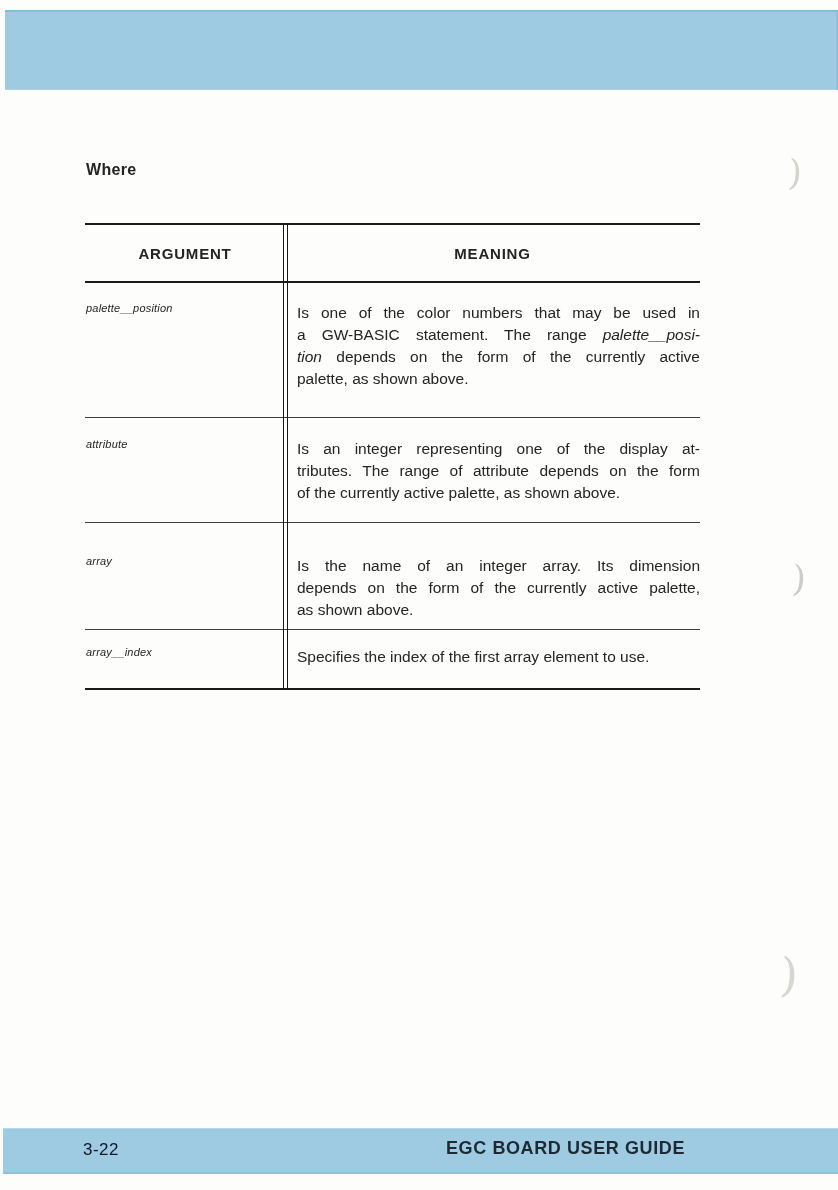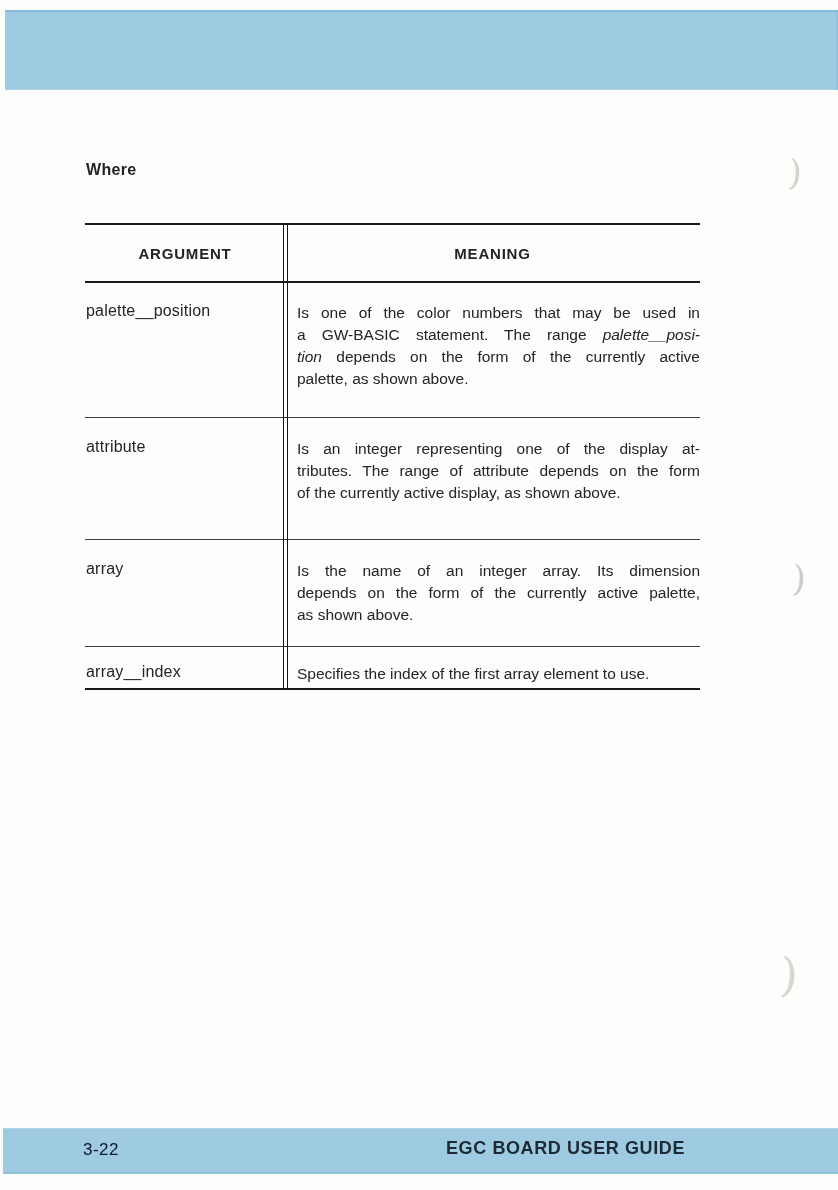--- a/index.html
+++ b/index.html
@@ -58,24 +58,24 @@
     height: 58px; align-items: center;
     border-bottom: 2.5px solid #1b1b1b;
   }
   .th { text-align: center; font-weight: 700; font-size: 15px; letter-spacing: 0.8px; }
   .trow {
     display: grid; grid-template-columns: 200px 1fr;
   }
   .trow + .trow { border-top: 1.2px solid #3e3e3e; }
   .r0 { height: 134px; padding-top: 19px; }
   .r1 { height: 105px; padding-top: 20px; }
-  .r2 { height: 107px; padding-top: 20px; margin-top: 17px; }
+  .r2 { height: 107px; padding-top: 32px; }
   .r3 { height: 60px;  padding-top: 16px; }
   .cell-arg {
-    padding-left: 1px; font-size: 16px;
+    font-style: italic; padding-left: 1px; font-size: 11px;
     letter-spacing: 0.2px;
   }
   .cell-meaning { padding-left: 12px; padding-right: 0; }
   .mline { line-height: 22px; white-space: nowrap; }
   .mline.just {
     white-space: normal;
     text-align: justify;
     text-align-last: justify;
     -moz-text-align-last: justify;
   }
@@ -113,21 +113,21 @@
             <div class="mline just"><span>a GW-BASIC statement. The range </span><span class="it">palette__posi-</span></div>
             <div class="mline just"><span class="it">tion</span><span> depends on the form of the currently active</span></div>
             <div class="mline"><span>palette, as shown above.</span></div>
           </div>
         </div>
         <div class="trow r1">
           <div class="cell-arg">attribute</div>
           <div class="cell-meaning">
             <div class="mline just"><span>Is an integer representing one of the display at-</span></div>
             <div class="mline just"><span>tributes. The range of attribute depends on the form</span></div>
-            <div class="mline"><span>of the currently active display, as shown above.</span></div>
+            <div class="mline"><span>of the currently active palette, as shown above.</span></div>
           </div>
         </div>
         <div class="trow r2">
           <div class="cell-arg">array</div>
           <div class="cell-meaning">
             <div class="mline just"><span>Is the name of an integer array. Its dimension</span></div>
             <div class="mline just"><span>depends on the form of the currently active palette,</span></div>
             <div class="mline"><span>as shown above.</span></div>
           </div>
         </div>

